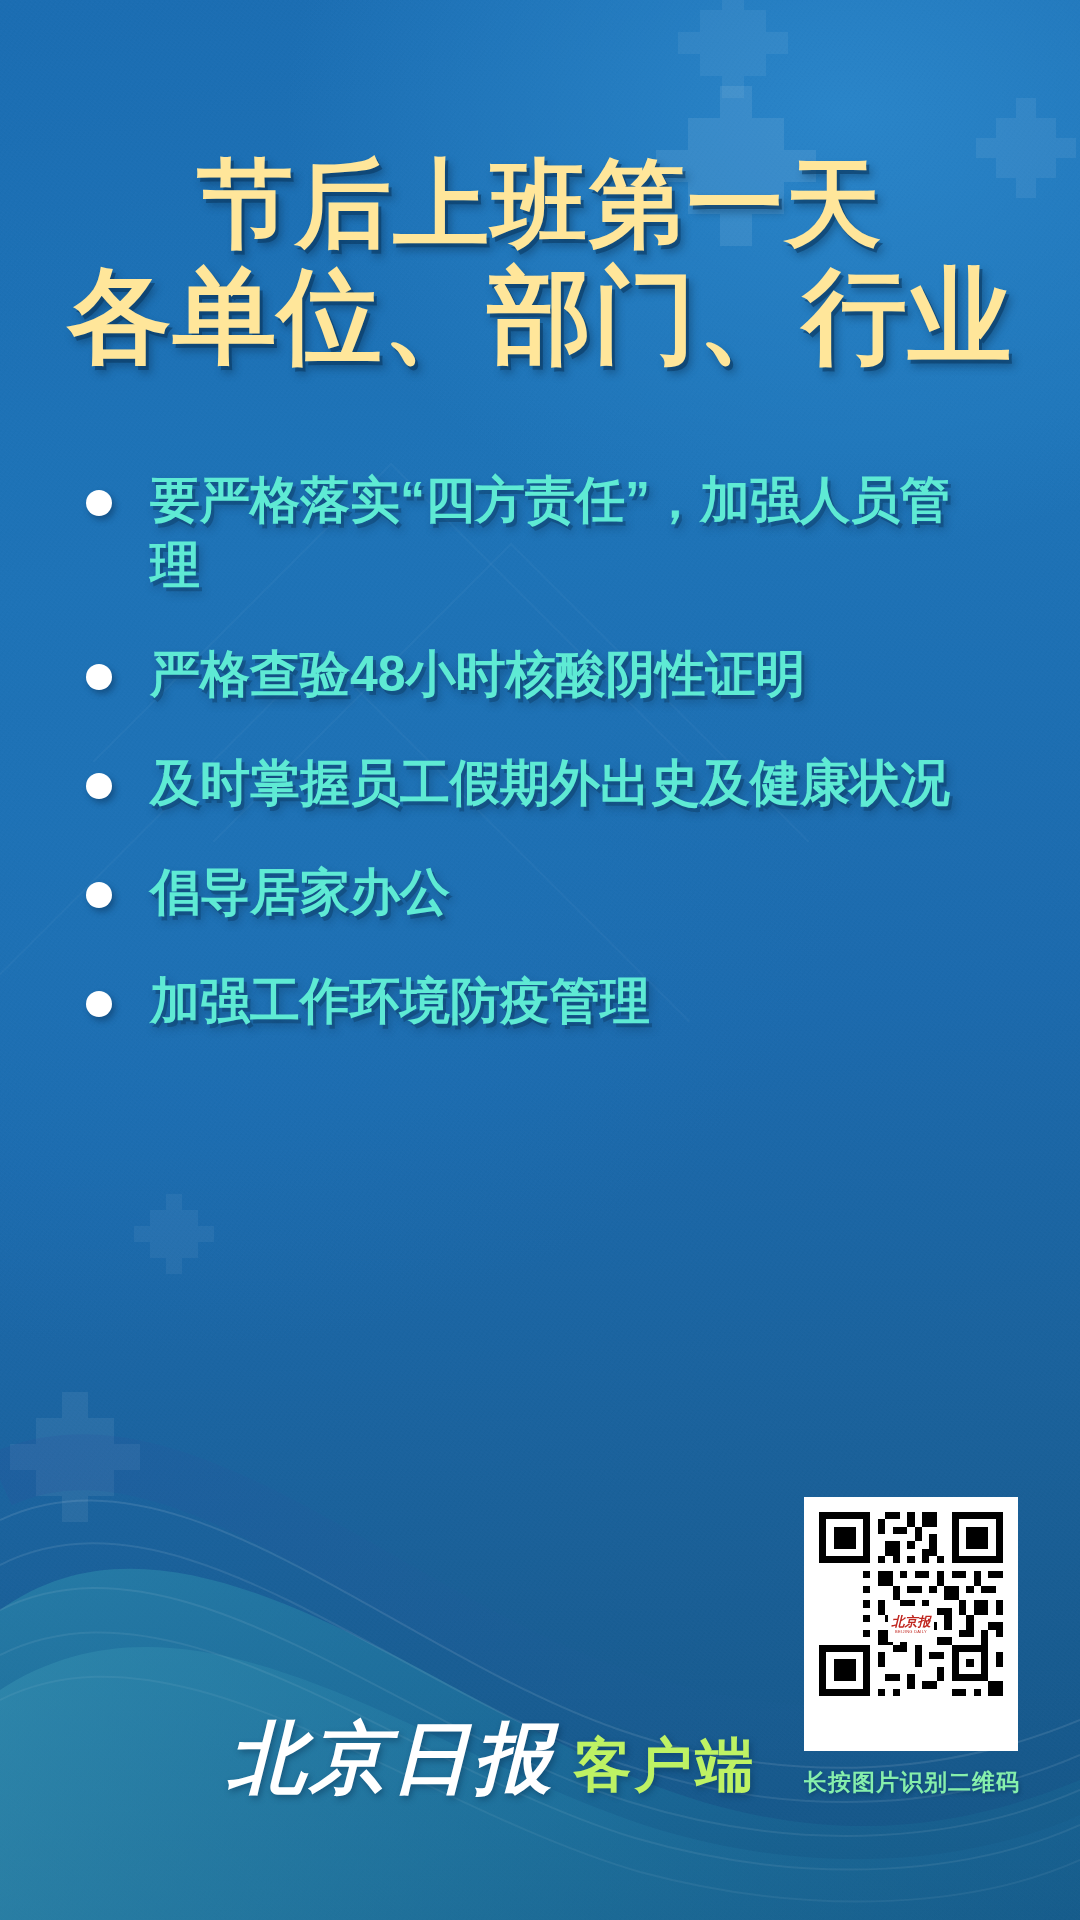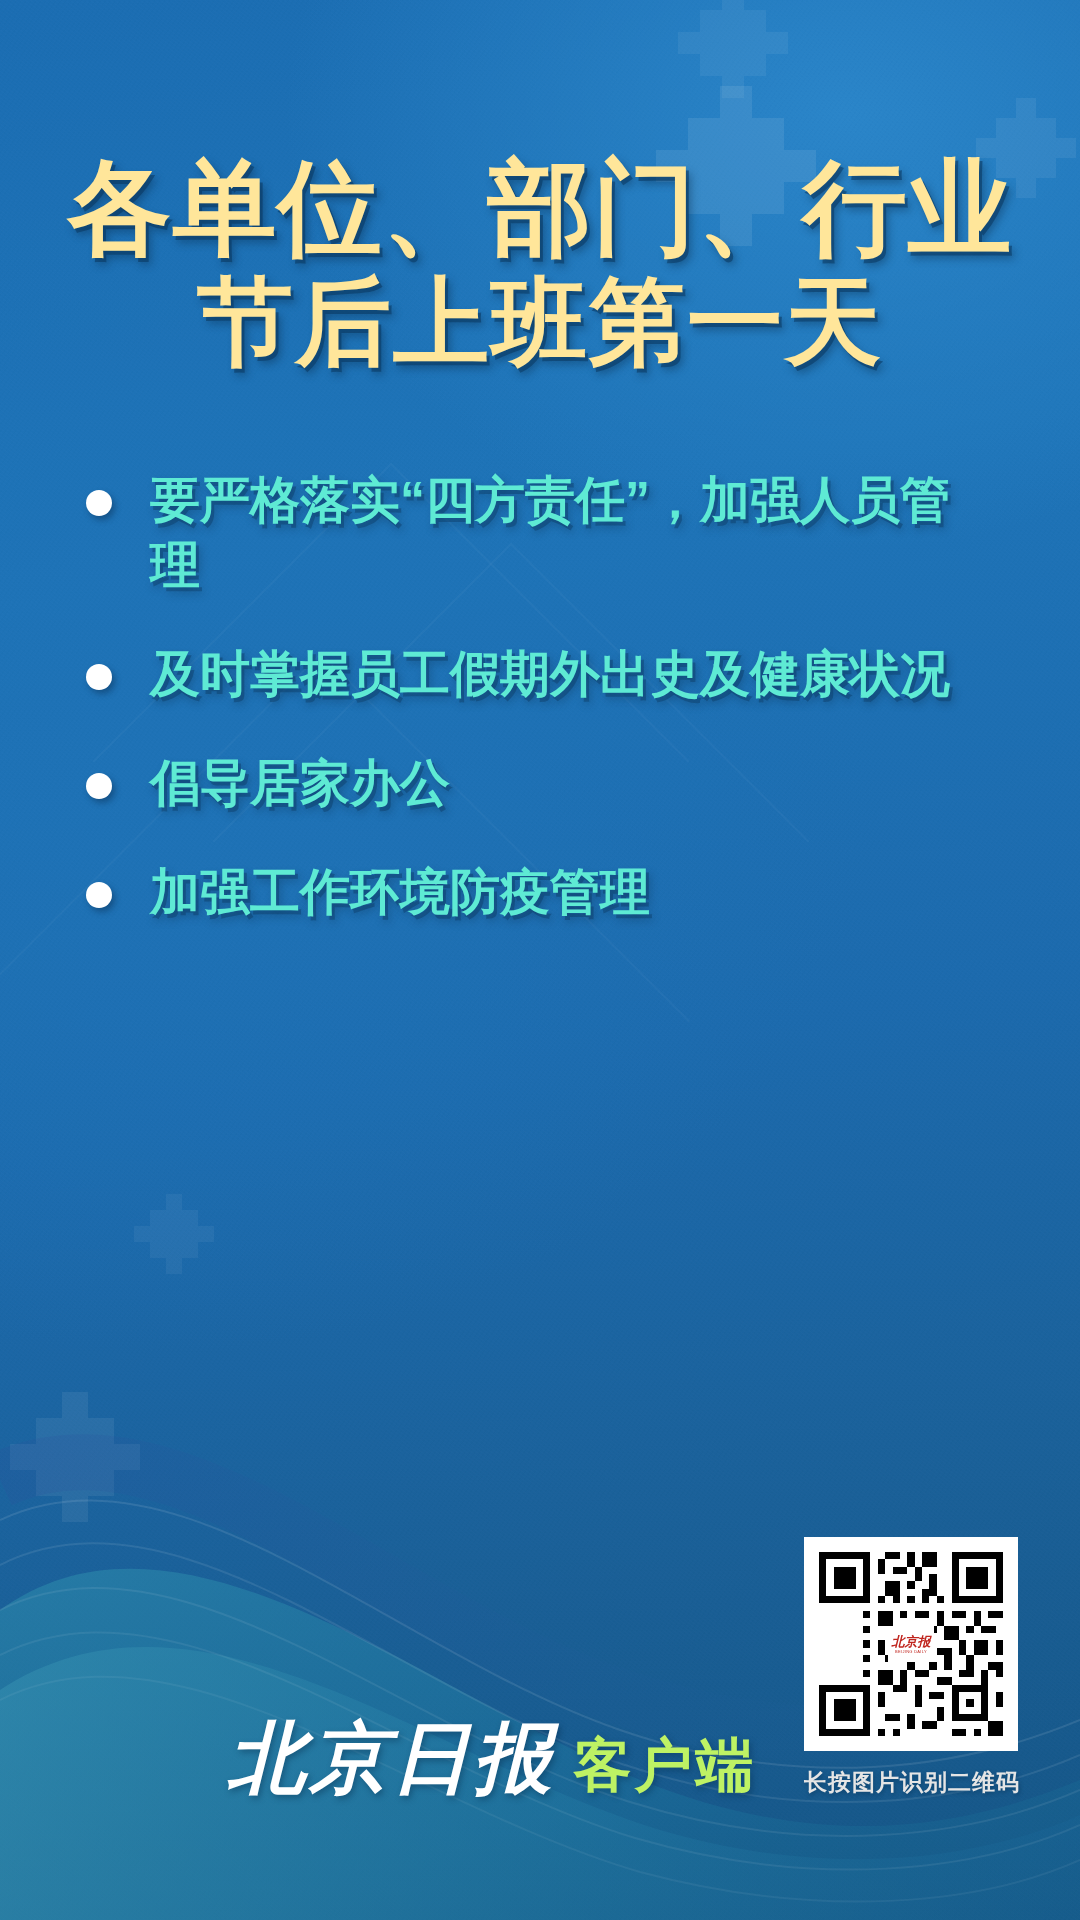--- a/index.html
+++ b/index.html
@@ -175,21 +175,21 @@
 
   
   .qr-wrap {
     position: absolute;
     right: 62px;
     bottom: 122px;
     width: 214px;
     text-align: center;
   }
   .qr-box {
-    width: 214px; height: 214px;
+    width: 214px; height: 254px;
     background: #ffffff;
     padding: 0;
     box-sizing: border-box;
     position: relative;
   }
   .qr-box svg { display: block; }
   .qr-logo {
     position: absolute;
     left: 50%; top: 50%;
     transform: translate(-50%, -50%);
@@ -210,21 +210,21 @@
     letter-spacing: 0px;
   }
   .qr-logo-en {
     color: #c0261f;
     font-size: 4px;
     letter-spacing: .3px;
     margin-top: 2px;
   }
   .qr-caption {
     margin-top: 16px;
-    color: #e5e5e5;
+    color: #86efac;
     font-size: 23px;
     font-weight: 700;
     letter-spacing: 1px;
     white-space: nowrap;
     text-shadow: 1px 2px 4px rgba(5,40,70,.45);
   }
 </style>
 </head>
 <body>
 
@@ -254,28 +254,32 @@
       <span class="arm-r"></span>
   </div>
 
   <div class="chevrons">
     <div class="chev" style="left:180px; top:120px; width:420px; height:420px;"></div>
     <div class="chev" style="left:300px; top:200px; width:420px; height:420px;"></div>
     <div class="chev" style="left:60px;  top:330px; width:520px; height:520px;"></div>
   </div>
 
   <div class="title-block">
+    <div class="title-line l1">节后上班第一天</div>
     <div class="title-line l2">各单位、部门、行业</div>
-    <div class="title-line l1">节后上班第一天</div>
   </div>
 
   <div class="bullets">
     <div class="bullet-row">
       <span class="bullet-dot"></span>
       <span class="bullet-text">要严格落实“四方责任”，加强人员管理</span>
+    </div>
+    <div class="bullet-row">
+      <span class="bullet-dot"></span>
+      <span class="bullet-text">严格查验48小时核酸阴性证明</span>
     </div>
     <div class="bullet-row">
       <span class="bullet-dot"></span>
       <span class="bullet-text">及时掌握员工假期外出史及健康状况</span>
     </div>
     <div class="bullet-row">
       <span class="bullet-dot"></span>
       <span class="bullet-text">倡导居家办公</span>
     </div>
     <div class="bullet-row">

